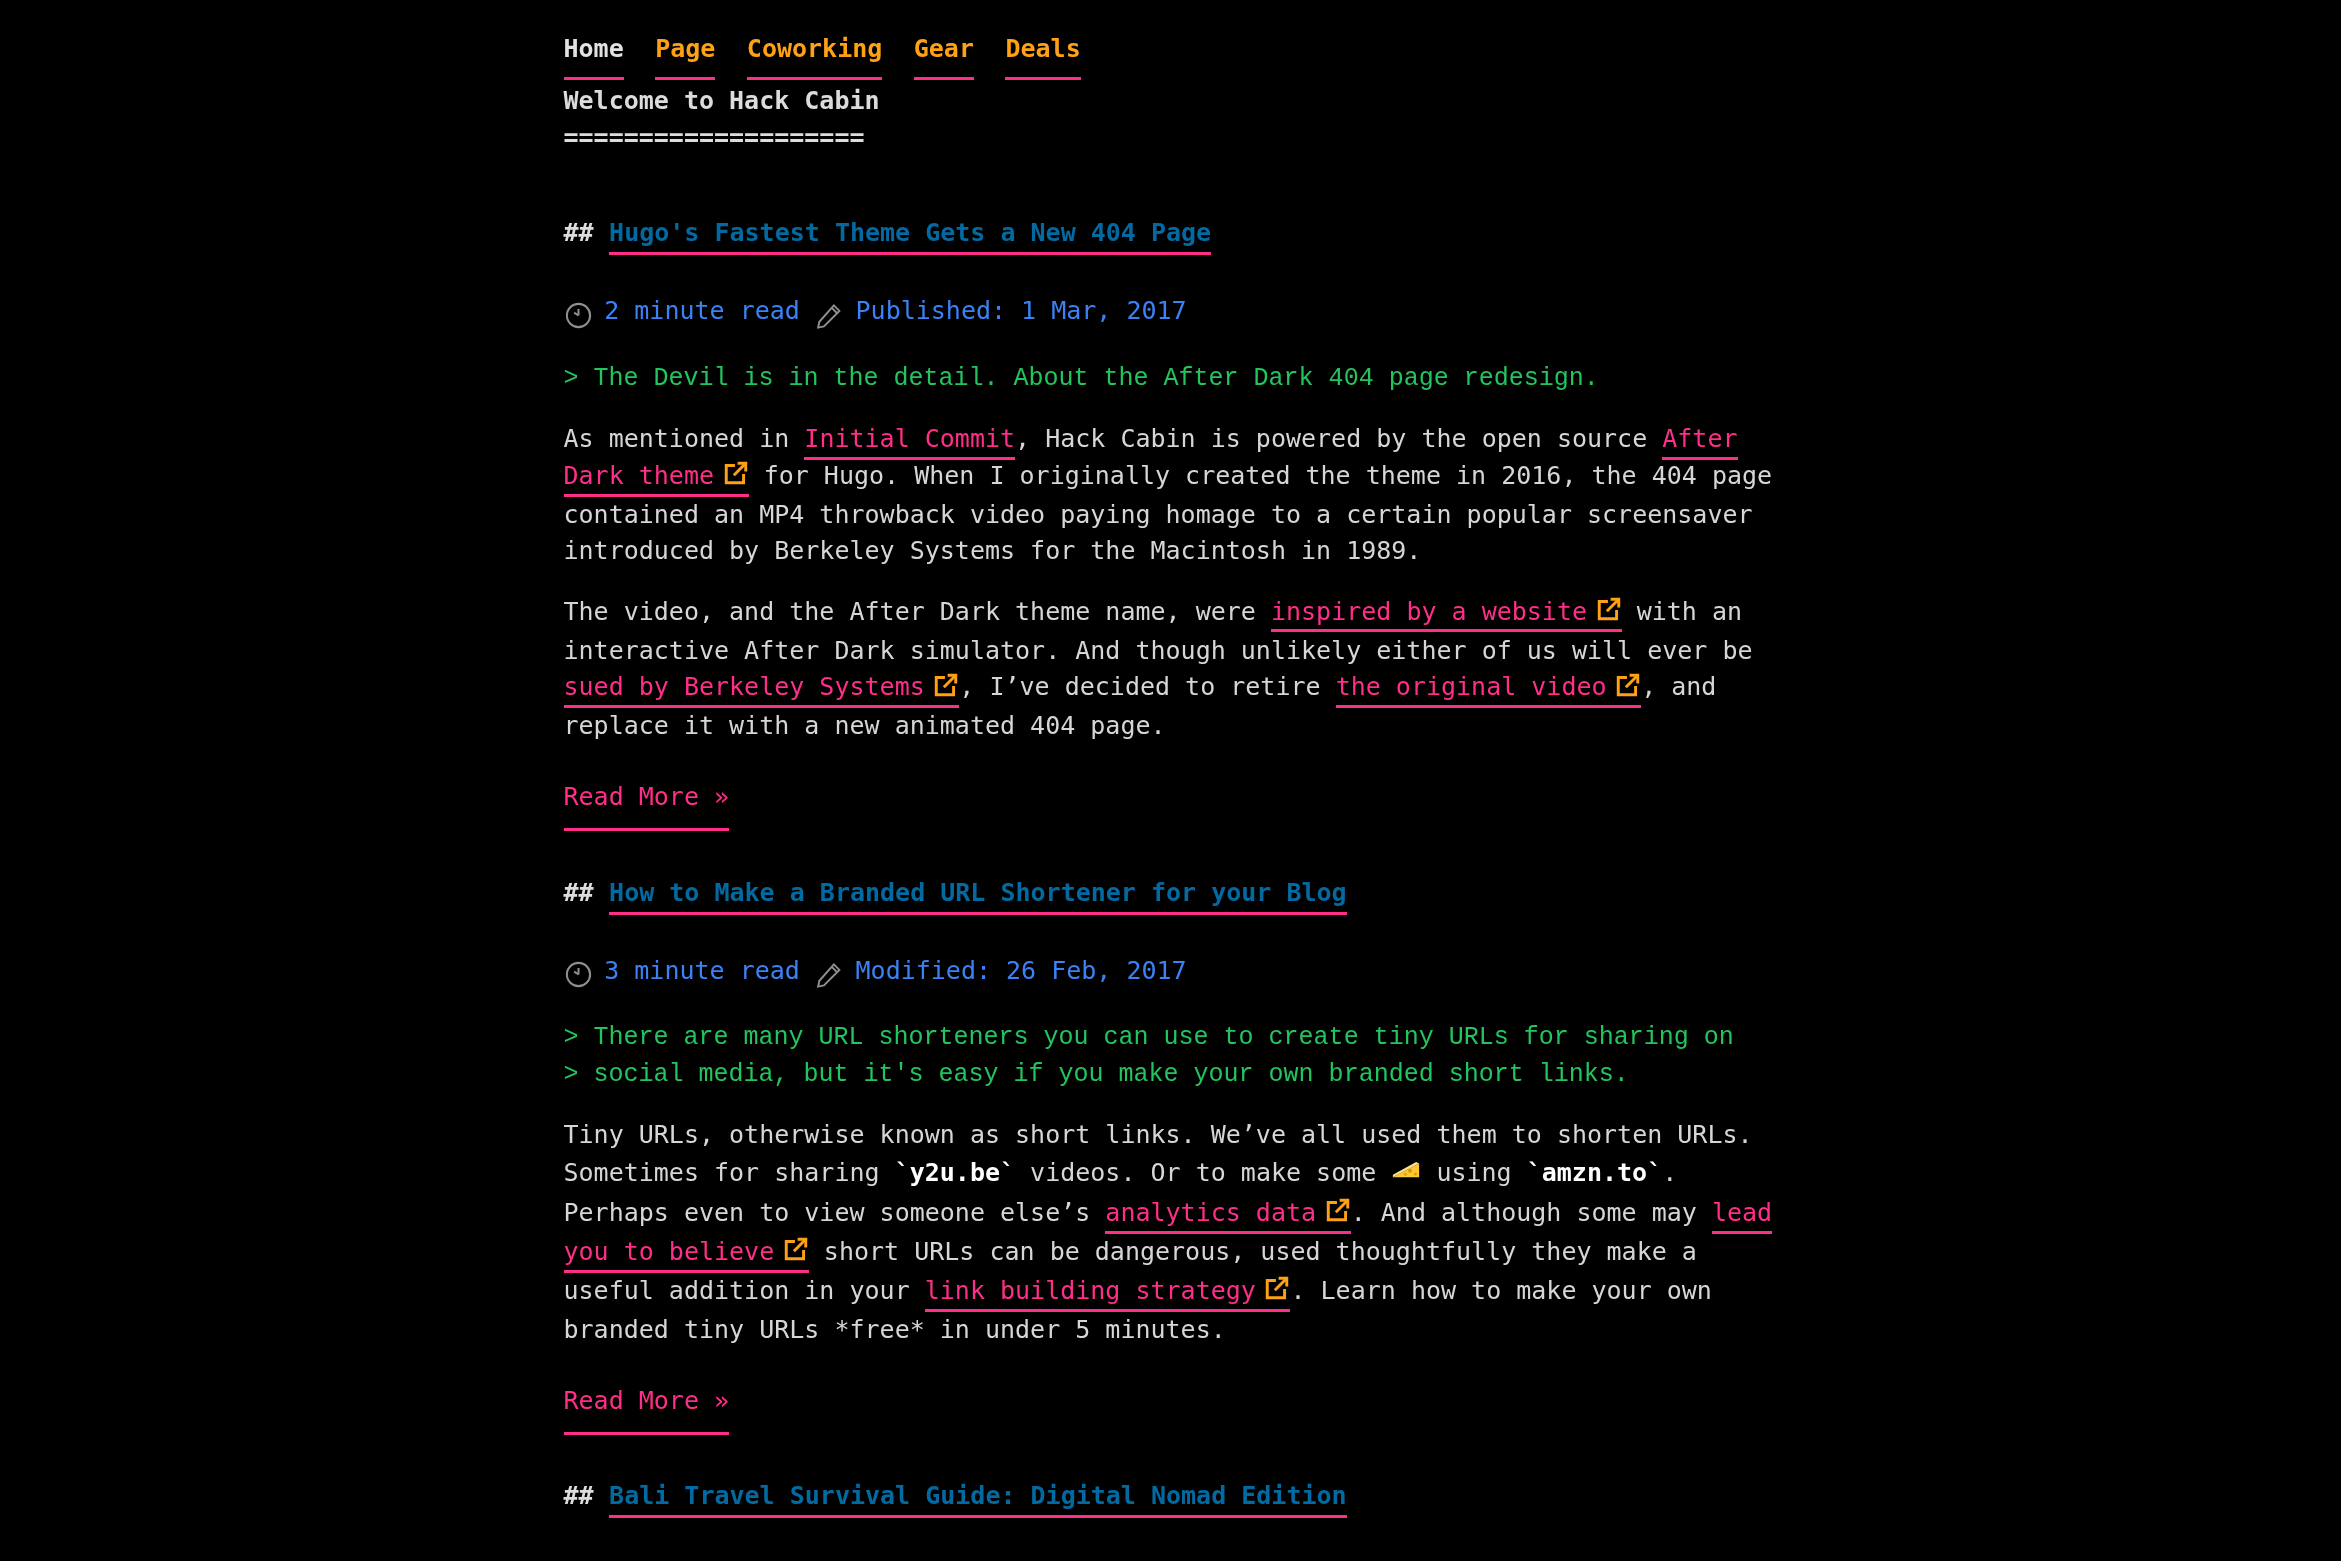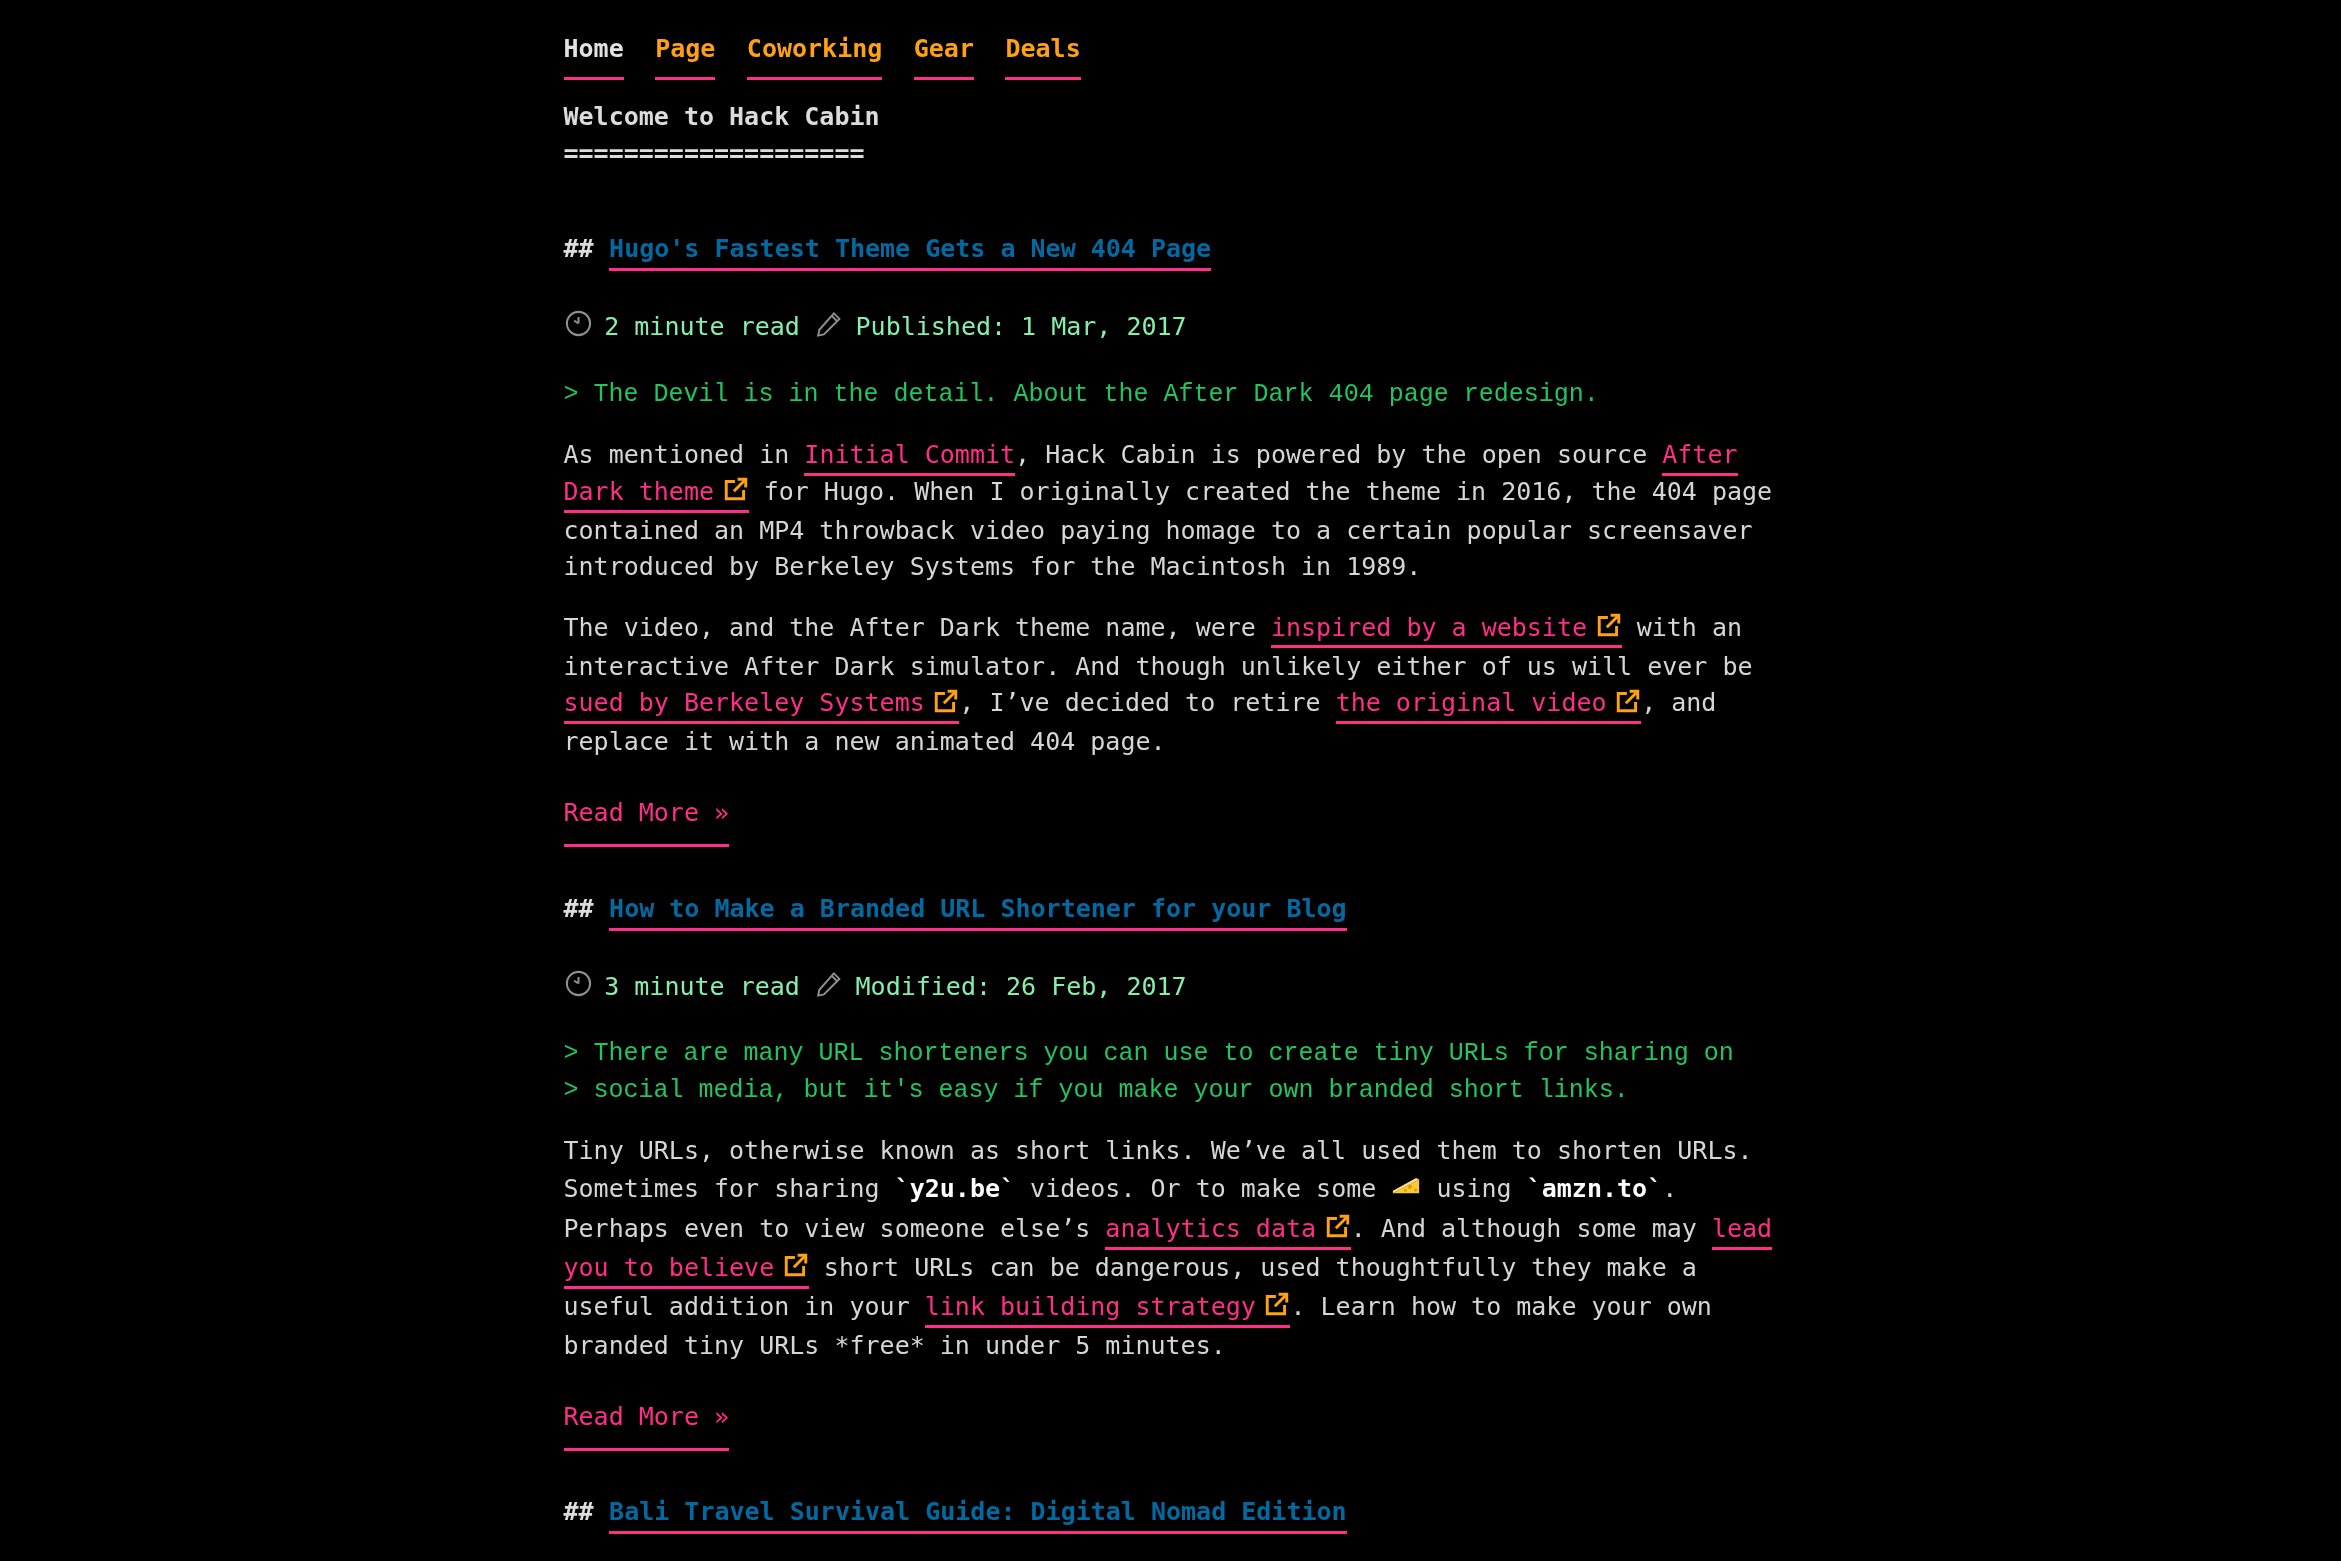--- a/index.html
+++ b/index.html
@@ -25,21 +25,21 @@
     font-weight: bold;
     color: #ffa114;
     text-decoration: none;
     border-bottom: 3.1px solid #ff2e88;
     padding-bottom: 14px;
     margin-right: 16.4px;
     cursor: pointer;
   }
   .nav-link.current { color: #e2e2e2; }
   
-  .site-header { margin-top: 31px; }
+  .site-header { margin-top: 15px; }
   h1.site-title {
     font-size: 25px;
     margin: 0;
     font-weight: bold;
     color: #dcdcdc;
   }
   .h1-underline {
     font-weight: bold;
     color: #dcdcdc;
     letter-spacing: 0;
@@ -54,23 +54,23 @@
   .h2-hash { margin-right: 0.62em; }
   .post-title-link {
     color: #0369a1;
     text-decoration: none;
     border-bottom: 3.1px solid #ff2e88;
     padding-bottom: 4.7px;
     cursor: pointer;
   }
   .meta {
     margin-top: 41px;
-    color: #86efac;
+    color: #3b82f6;
     display: flex;
-    align-items: flex-start;
+    align-items: flex-end;
   }
   .micon { display: inline-flex; align-items: center; }
   .micon svg { width: 29px; height: 29px; }
   .micon.clock { margin-right: 11.7px; }
   .micon.pencil { margin-left: 15px; margin-right: 11.7px; }
   blockquote.post-quote {
     margin: 31px 0 0 0;
     padding: 0;
     color: #22c55e;
     font-family: Liberation Mono, monospace;

